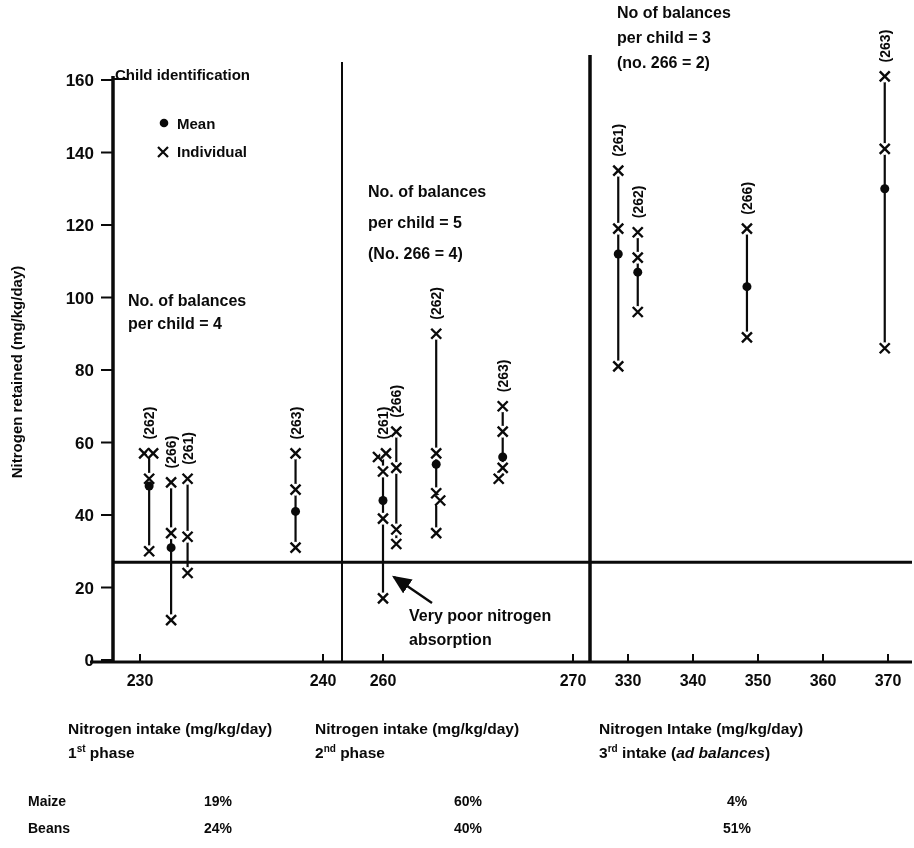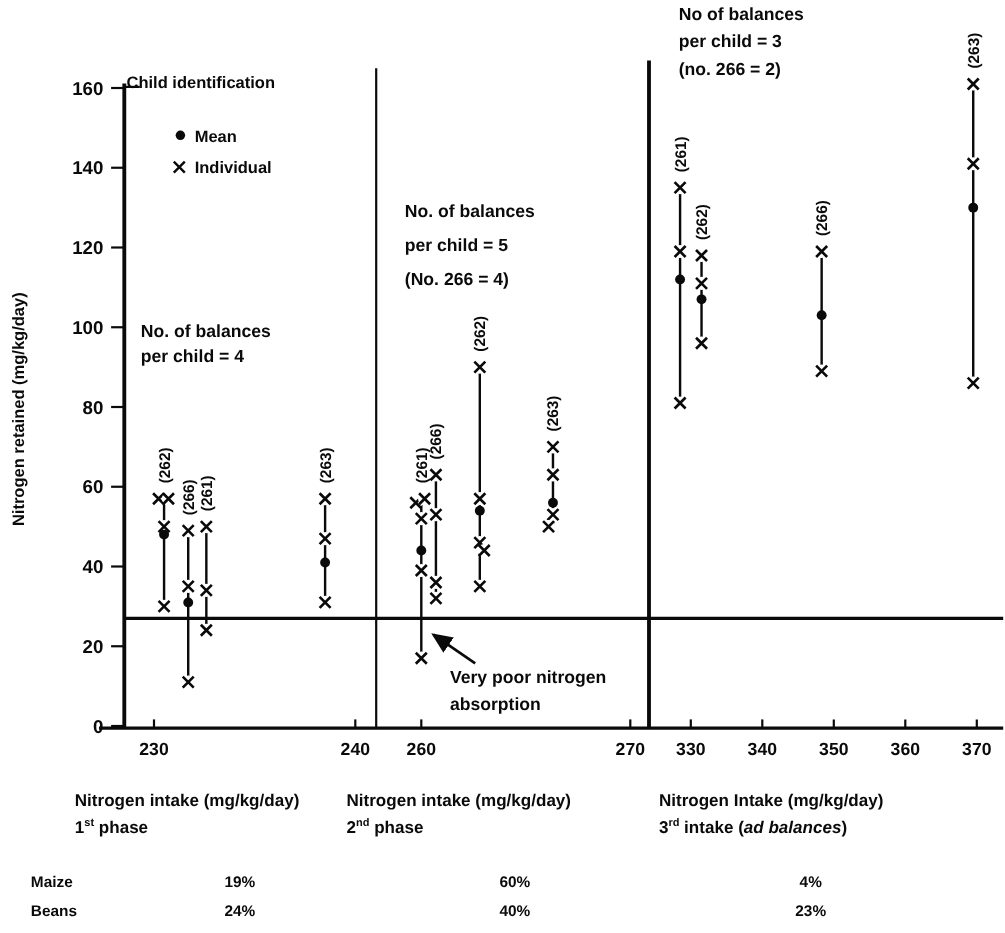--- a/index.html
+++ b/index.html
@@ -227,15 +227,15 @@
   <div class="trow" style="top:793px">
     <span class="lbl">Maize</span>
     <span class="val" style="left:218px">19%</span>
     <span class="val" style="left:468px">60%</span>
     <span class="val" style="left:737px">4%</span>
   </div>
   <div class="trow" style="top:820px">
     <span class="lbl">Beans</span>
     <span class="val" style="left:218px">24%</span>
     <span class="val" style="left:468px">40%</span>
-    <span class="val" style="left:737px">23%</span>
+    <span class="val" style="left:737px">51%</span>
   </div>
 </div>
 
 </body></html>

